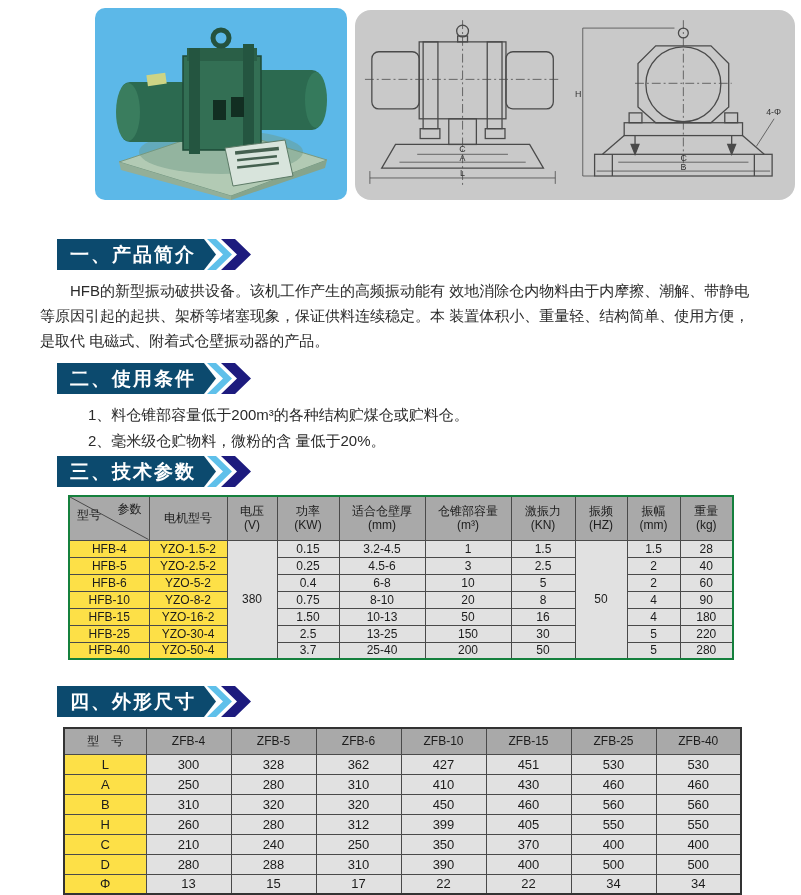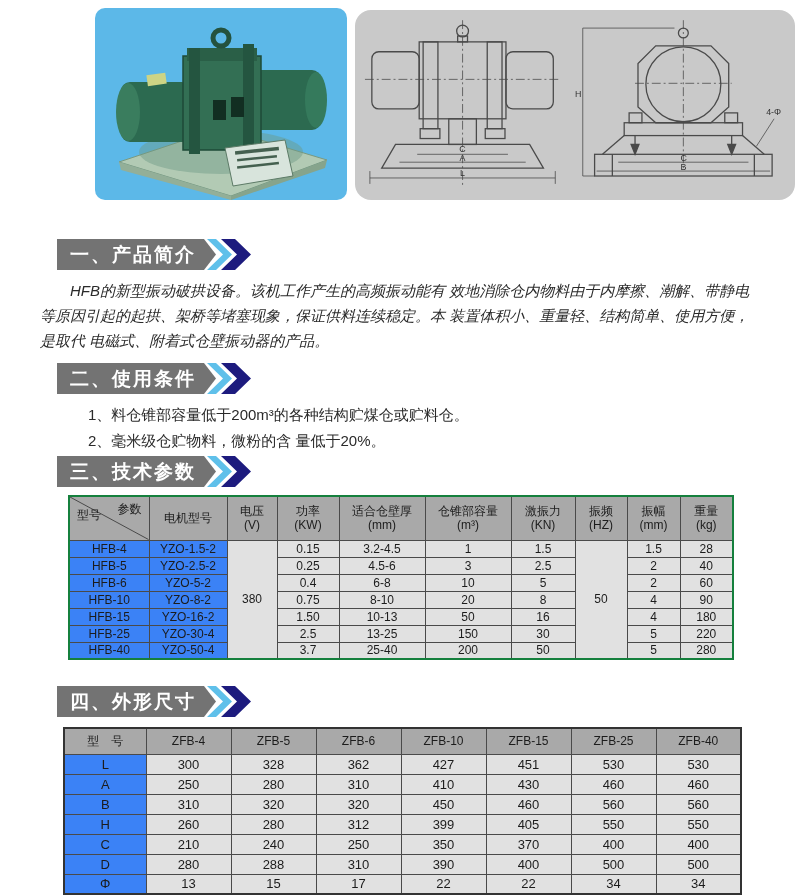--- a/index.html
+++ b/index.html
@@ -10,36 +10,36 @@
   .hero { position:relative; height:206px; }
   .photo-box { position:absolute; left:95px; top:8px; width:252px; height:192px;
                border-radius:10px; background:#5cb8e8; overflow:hidden; }
   .drawing-box { position:absolute; left:355px; top:10px; width:440px; height:190px;
                  border-radius:16px; background:#c9c9c9; display:flex;
                  align-items:center; justify-content:space-between; padding:4px 6px; }
   .drawing-box svg { display:block; }
 
   
   .sec-header { display:flex; align-items:stretch; height:31px; }
-  .sec-title { background:#737373; color:#fff; font-weight:bold; font-size:19px;
+  .sec-title { background:#0c4a6e; color:#fff; font-weight:bold; font-size:19px;
                letter-spacing:2px; line-height:31px; padding:0 20px 0 13px;
                clip-path:polygon(0 0, calc(100% - 12px) 0, 100% 50%, calc(100% - 12px) 100%, 0 100%); }
   .chevrons { margin-left:-9px; }
 
   
   .intro { margin:8px 40px 0 40px; font-size:15px; line-height:25px; color:#2a2a2a;
-           text-indent:2em;font-style:italic; }
+           text-indent:2em; }
   .cond-list { margin:8px 8px 0 88px; font-size:15px; line-height:26px; color:#2a2a2a;
                list-style:none; }
 
   
   table { border-collapse:collapse; table-layout:fixed; color:#1c1c1c; }
   td { border:1px solid #4a4a4a; text-align:center; vertical-align:middle; padding:0; }
   .hdr  { background:#a9a9a9; font-size:12px; line-height:14px; }
-  .lbl  { background:#3b82f6; }
+  .lbl  { background:#fde047; }
   .data { background:#e1e1e1; }
   .t1-table { margin:8px 0 0 68px; width:664px; font-size:12px; border:2px solid #15803d; }
   .t1-table tr.body-row { height:17px; }
   .t1-table tr.head-row { height:44px; }
   .corner { position:relative; background:#a9a9a9; }
   .corner svg { position:absolute; left:0; top:0; width:100%; height:100%; }
   .corner .c-top { position:absolute; top:4px; right:7px; font-size:12px; }
   .corner .c-bot { position:absolute; bottom:16px; left:7px; font-size:12px; }
 
   

